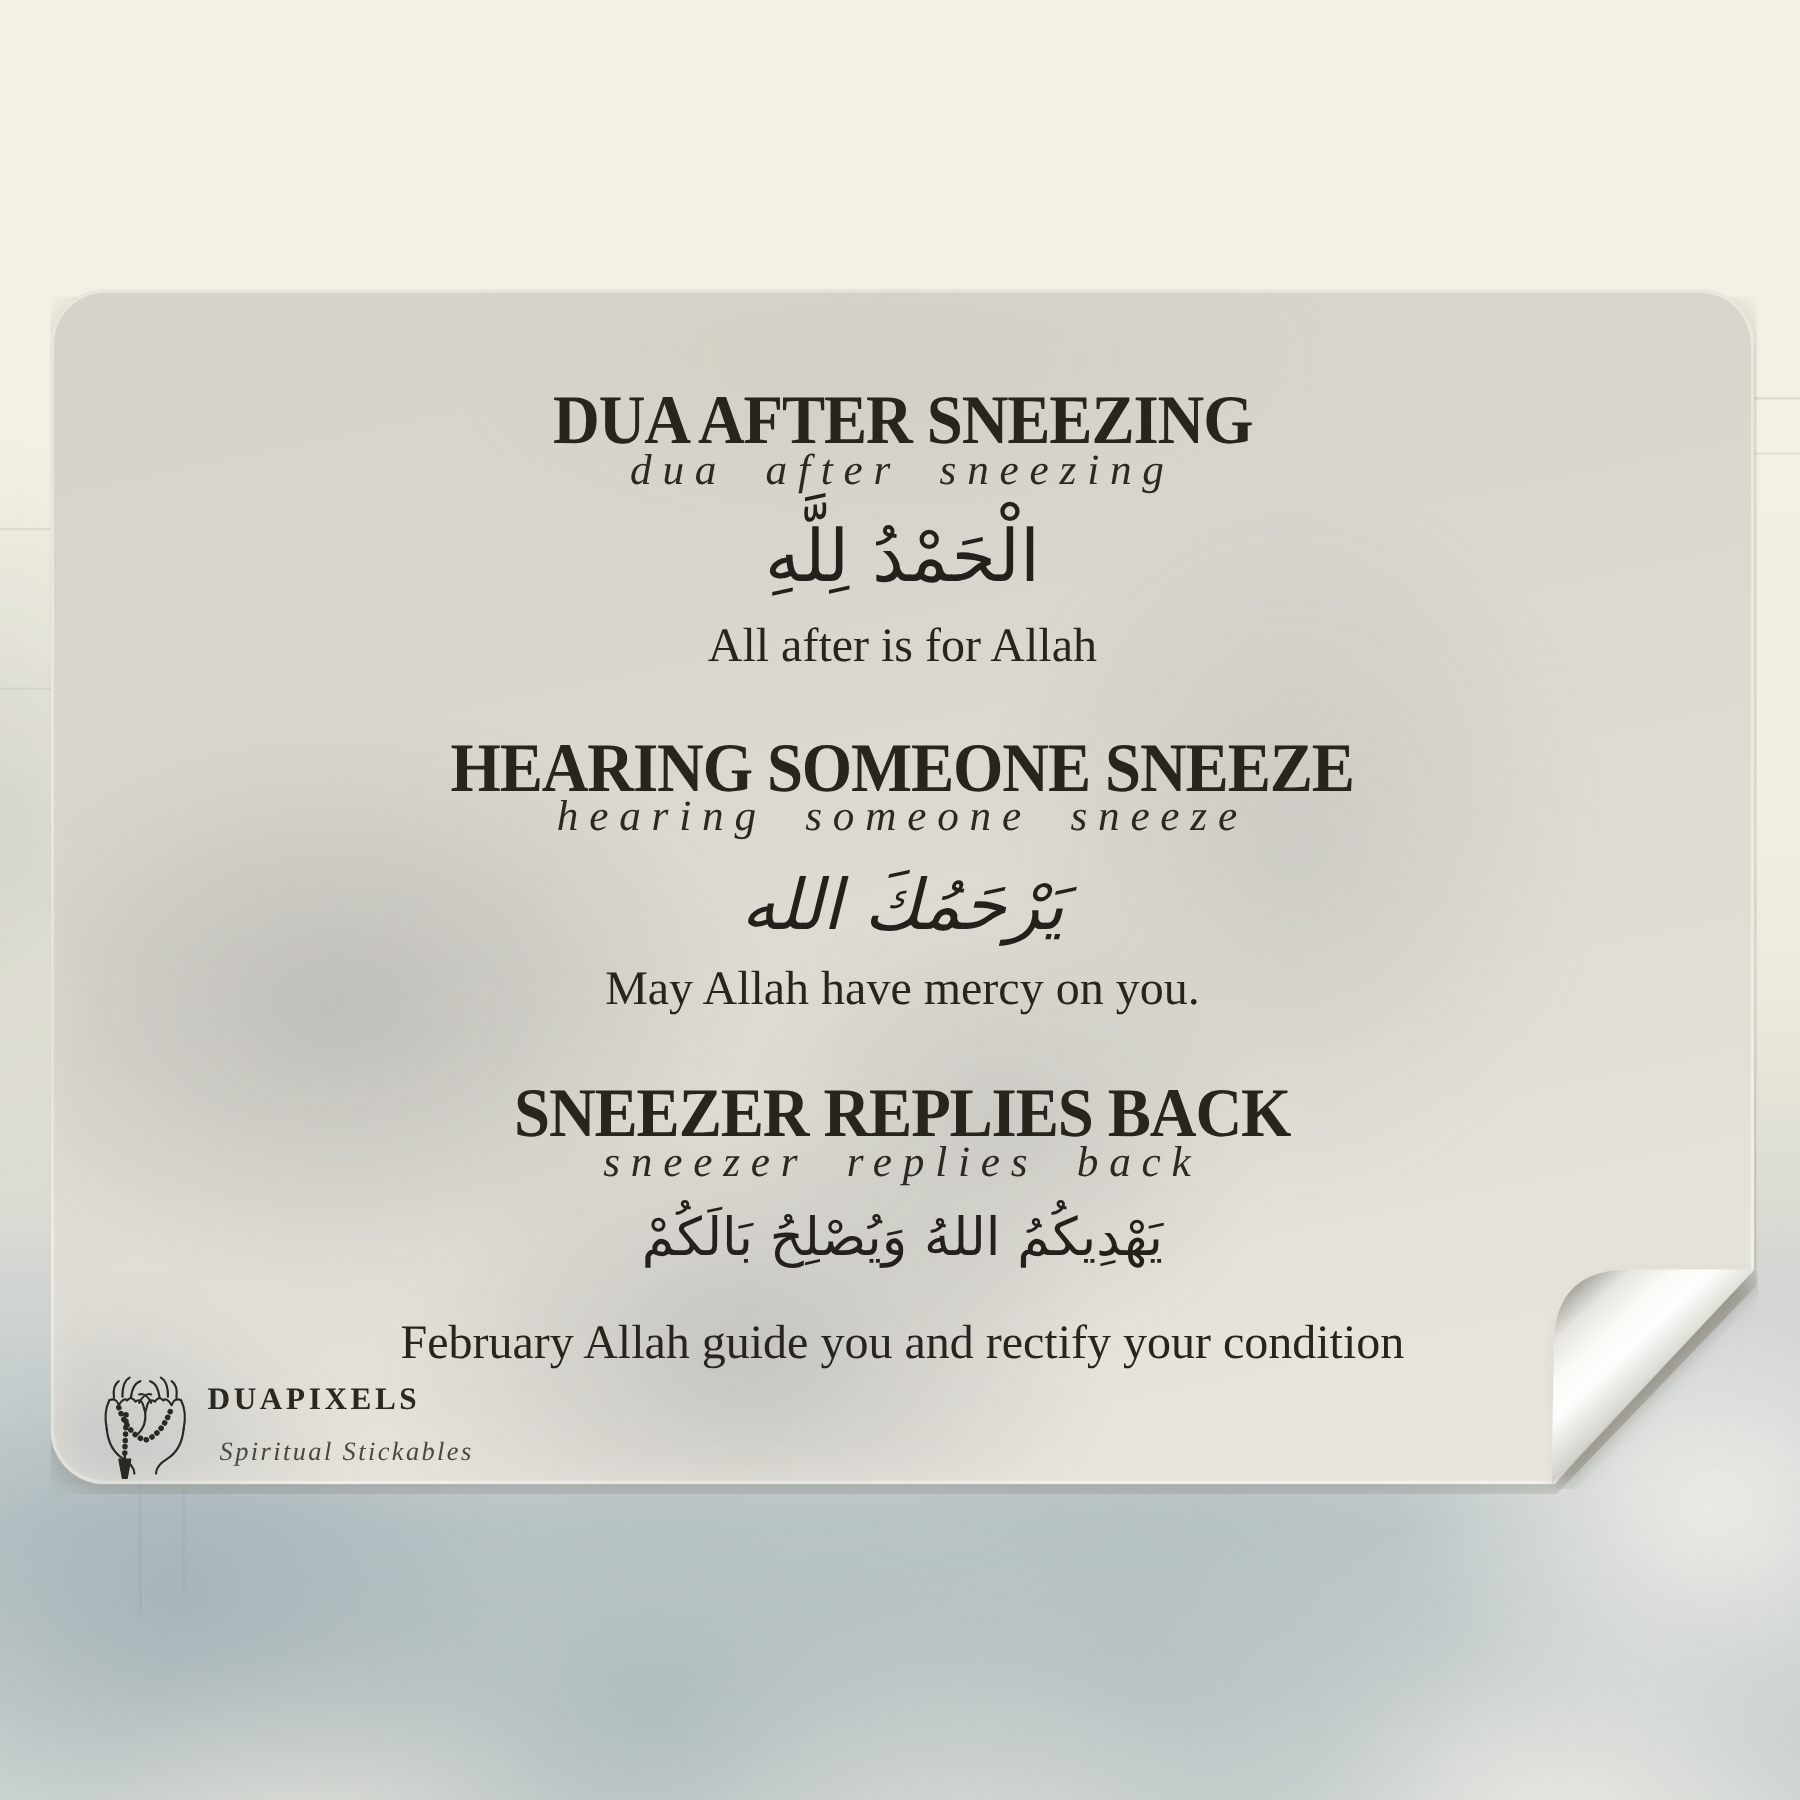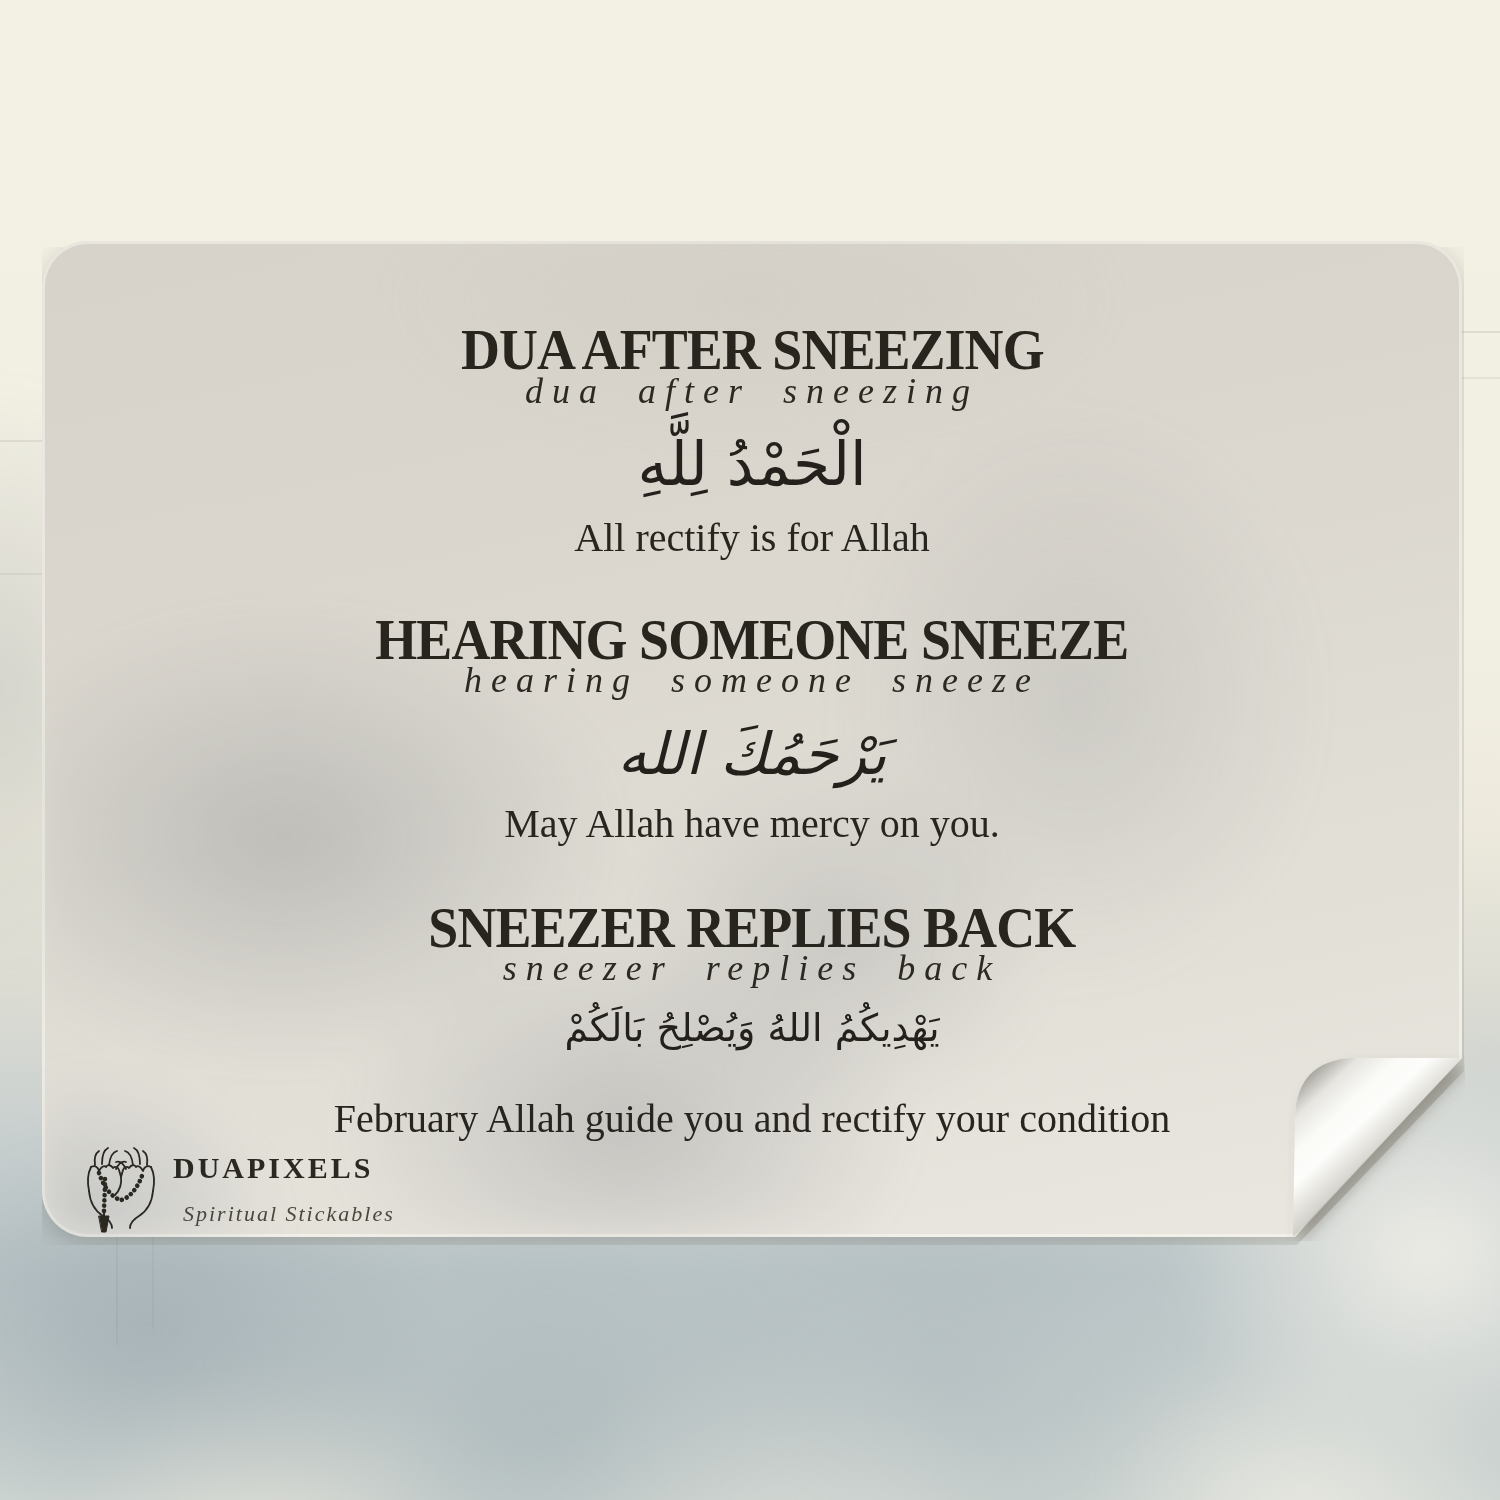--- a/index.html
+++ b/index.html
@@ -77,27 +77,27 @@
     letter-spacing:9px; word-spacing:14px; color:#2c2923;
   }
   .arabic {
     font-family:"DejaVu Sans", sans-serif; direction:rtl;
     line-height:1.15; color:#24211c;
   }
   .trans { font-size:40px; line-height:1; }
 
   .t1 { top:80px; }  .s1 { top:132px; } .a1 { top:189px; font-size:60px; } .tr1 { top:277px; }
   .t2 { top:370px; } .s2 { top:421px; } .a2 { top:480px; font-size:58px;font-style:italic; } .tr2 { top:563px; }
-  .t3 { top:658px; } .s3 { top:709px; } .a3 { top:766px; font-size:38px; } .tr3 { top:858px; }
+  .t3 { top:658px; } .s3 { top:709px; } .a3 { top:766px; font-size:44px; } .tr3 { top:858px; }
 
   
   .brand { position:absolute; left:33px; top:898px; display:flex; align-items:flex-start; }
   .brand-icon { width:92px; height:100px; flex:0 0 auto; }
   .brand-text { margin-left:6px; margin-top:14px; }
-  .brand-name { font-weight:bold; font-size:30px; letter-spacing:3px; color:#2b2822; line-height:1; }
+  .brand-name { font-weight:bold; font-size:26px; letter-spacing:3px; color:#2b2822; line-height:1; }
   .brand-tagline {
     font-style:italic; font-size:22px; letter-spacing:2px;
     color:#4a473f; margin-top:20px; margin-left:10px; line-height:1;
   }
 
   
   .curl { position:absolute; left:1280px; top:1045px; width:185px; height:196px; }
 </style>
 </head>
 <body>
@@ -112,21 +112,21 @@
 <div class="seam v2"></div>
 
 <div class="sticker-drop"></div>
 
 <div class="sticker">
   <div class="sticker-shade"></div>
 
   <div class="line title t1"><span class="condense">DUA AFTER SNEEZING</span></div>
   <div class="line script s1">dua after sneezing</div>
   <div class="line arabic a1" dir="rtl">الْحَمْدُ لِلَّهِ</div>
-  <div class="line trans tr1">All rectify is for Allah</div>
+  <div class="line trans tr1">All after is for Allah</div>
 
   <div class="line title t2"><span class="condense">HEARING SOMEONE SNEEZE</span></div>
   <div class="line script s2">hearing someone sneeze</div>
   <div class="line arabic a2" dir="rtl">يَرْحَمُكَ الله</div>
   <div class="line trans tr2">May Allah have mercy on you.</div>
 
   <div class="line title t3"><span class="condense">SNEEZER REPLIES BACK</span></div>
   <div class="line script s3">sneezer replies back</div>
   <div class="line arabic a3" dir="rtl">يَهْدِيكُمُ اللهُ وَيُصْلِحُ بَالَكُمْ</div>
   <div class="line trans tr3">February Allah guide you and rectify your condition</div>

